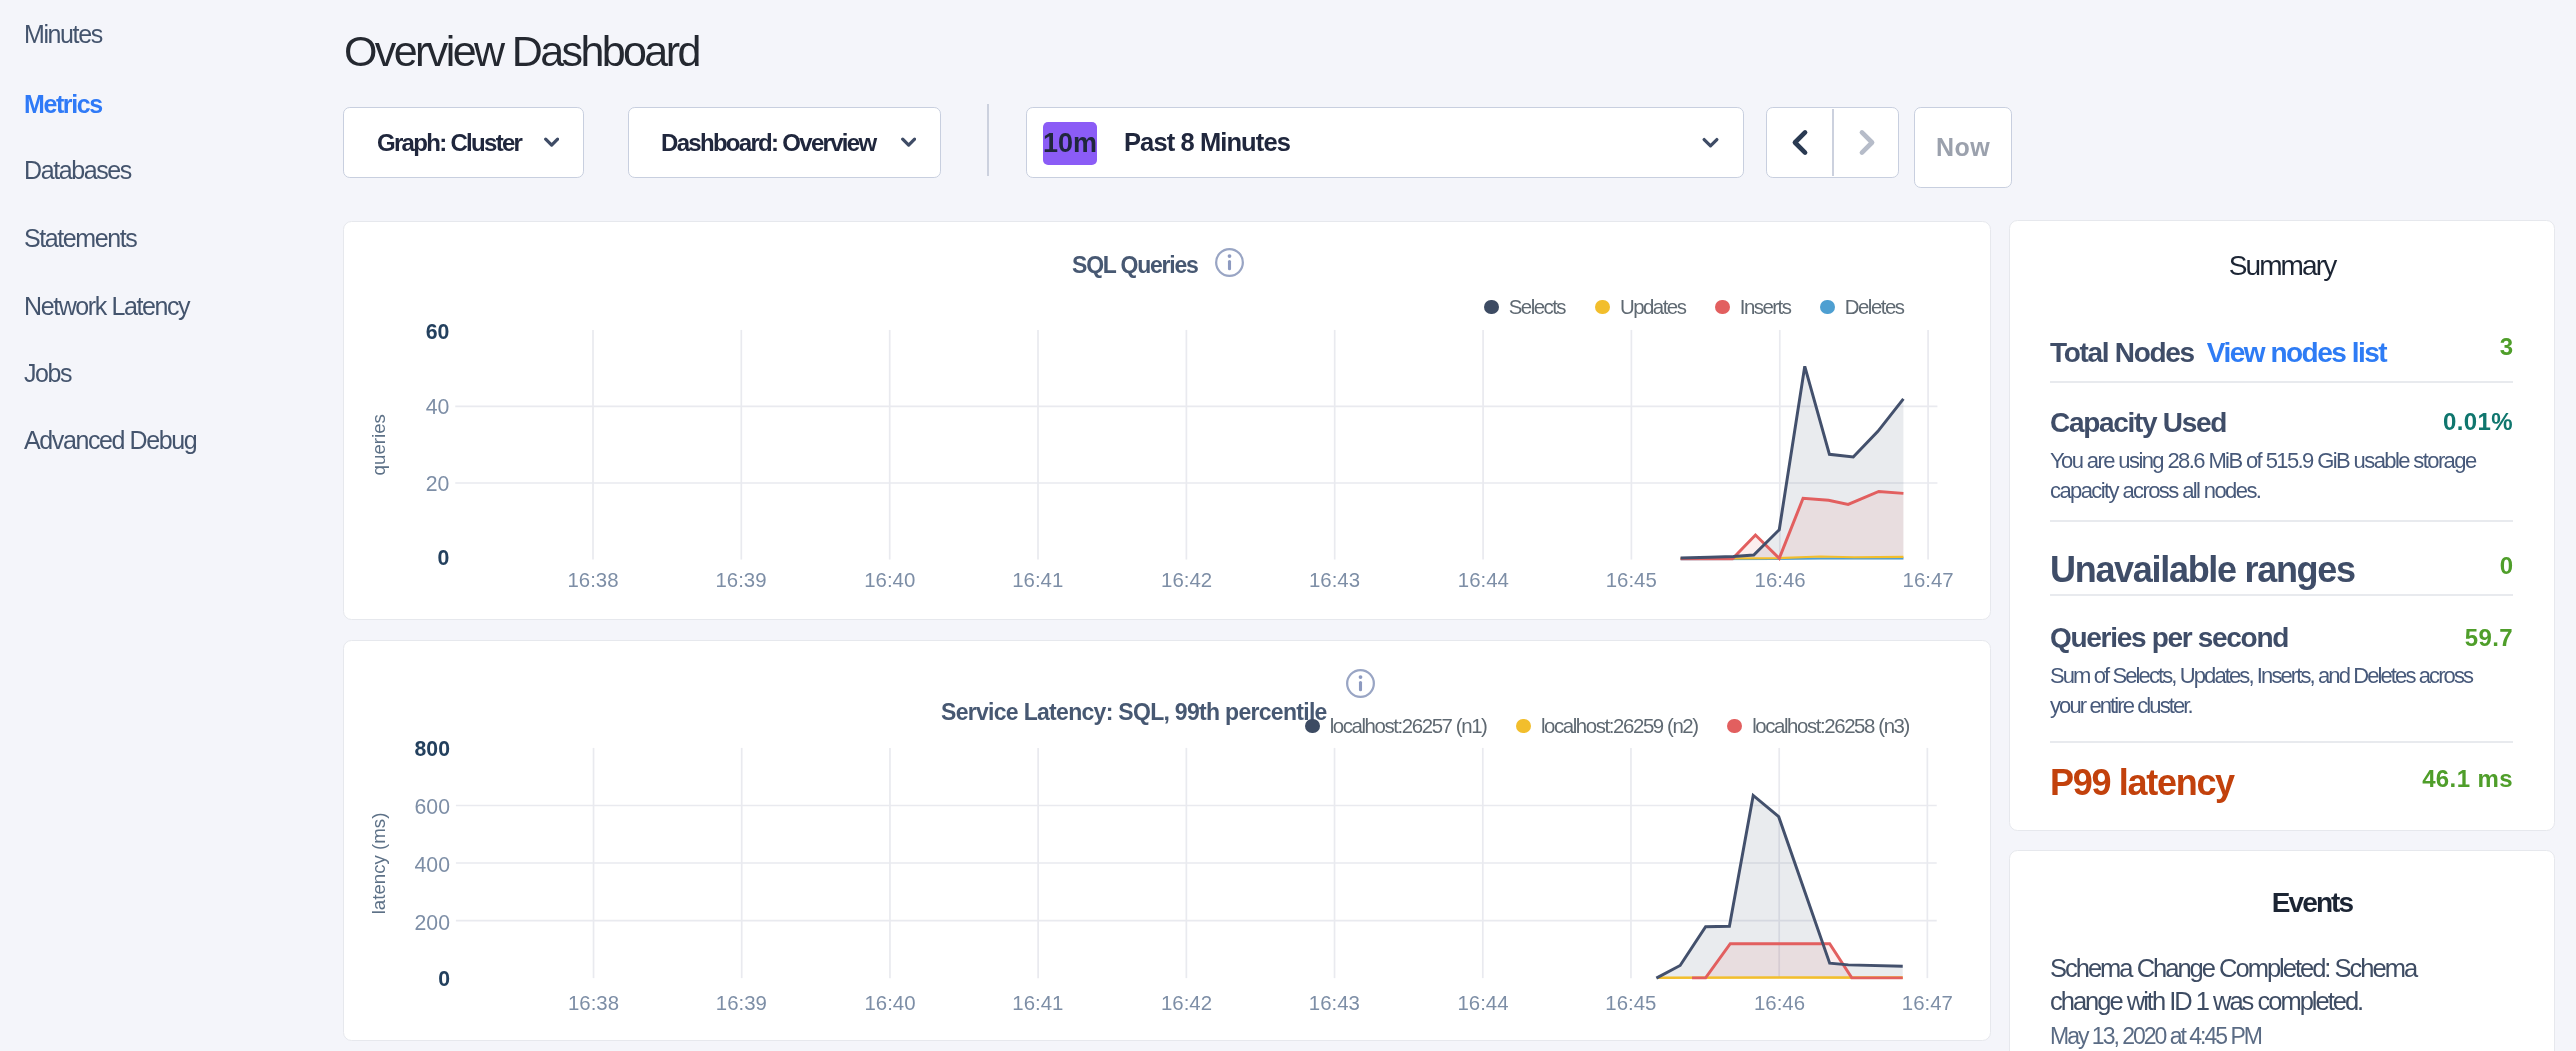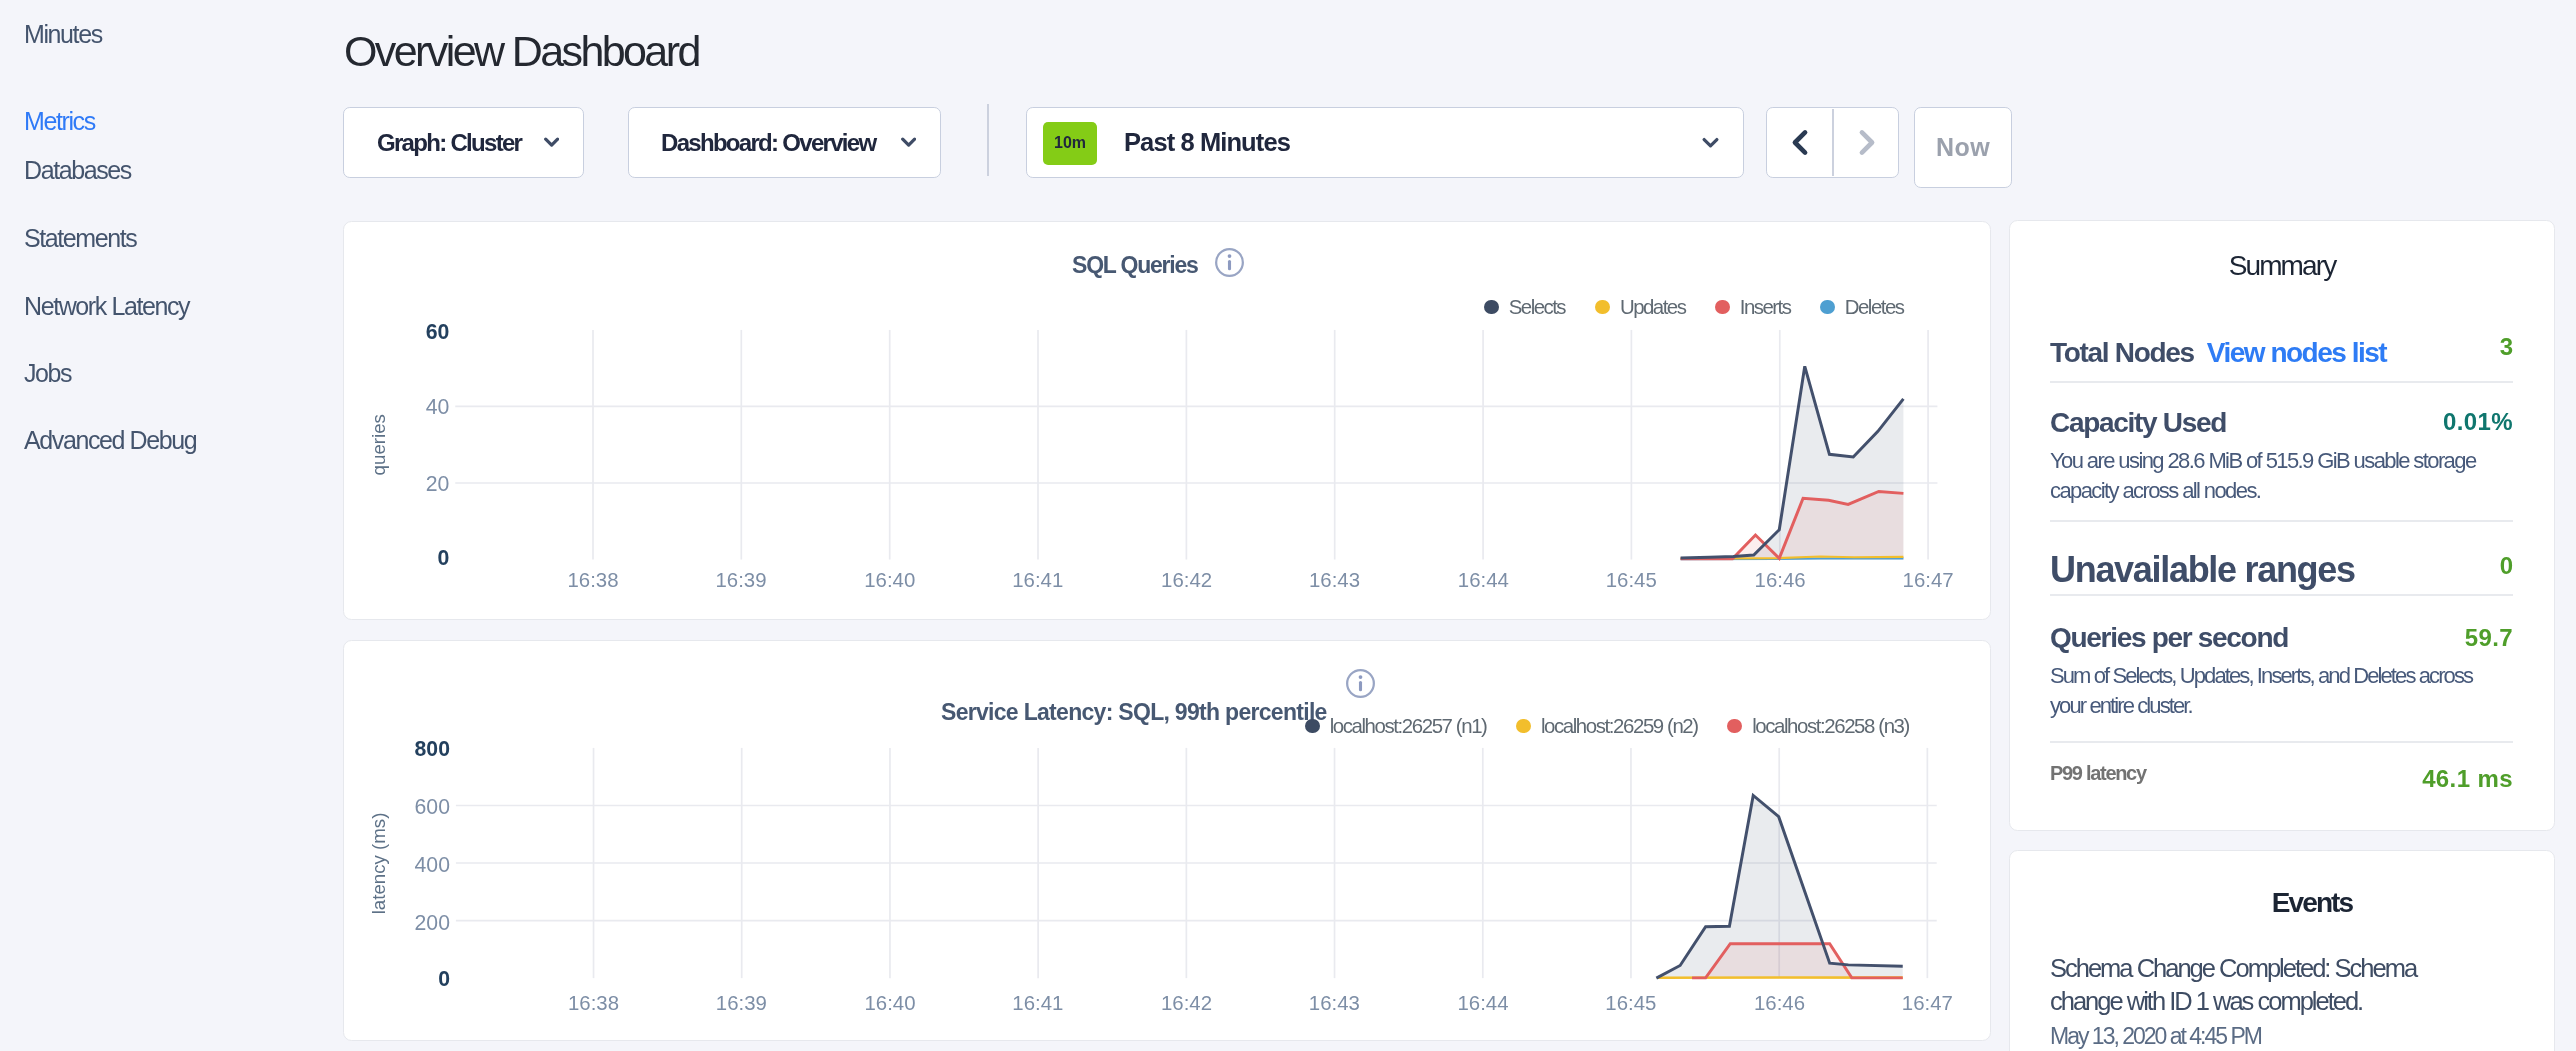--- a/index.html
+++ b/index.html
@@ -8,21 +8,21 @@
   .card { position:absolute; background:#fff; border:1.7px solid #e6e8ed; border-radius:8.5px; }
   .navitem { position:absolute; left:24px; font-size:25px; color:#44546d; letter-spacing:-1.4px; white-space:nowrap; }
   .ctrl { position:absolute; background:#fff; border:1.7px solid #c8cfdf; border-radius:6.8px; display:flex; align-items:center; }
   .chev { position:absolute; right:24px; top:50%; margin-top:-5.1px; }
   .ctrl-txt { font-weight:bold; font-size:24px; color:#20273d; letter-spacing:-1.7px; white-space:nowrap; }
 </style>
 </head>
 <body>
 
 <div class="navitem" style="top:19.6px;">Minutes</div>
-<div class="navitem" style="top:90px; color:#2f7af7; font-weight:normal;margin-top:17px;">Metrics</div>
+<div class="navitem" style="top:90px; color:#2f7af7; font-weight:bold;">Metrics</div>
 <div class="navitem" style="top:156px;">Databases</div>
 <div class="navitem" style="top:224px;">Statements</div>
 <div class="navitem" style="top:292px;">Network Latency</div>
 <div class="navitem" style="top:359px;">Jobs</div>
 <div class="navitem" style="top:426px;">Advanced Debug</div>
 
 <div class="abs" style="left:344px; top:27px; font-size:43px; color:#242830; letter-spacing:-2.6px; white-space:nowrap;">Overview Dashboard</div>
 
 <div class="ctrl" style="left:343px; top:107px; width:241px; height:71px; padding-left:33px;">
   <span class="ctrl-txt">Graph: Cluster</span>
@@ -32,21 +32,21 @@
 </div>
 <div class="ctrl" style="left:628px; top:107px; width:313px; height:71px; padding-left:32px;">
   <span class="ctrl-txt">Dashboard: Overview</span>
   <svg class="chev" width="15.3" height="10.2" viewBox="0 0 18 12">
       <polyline points="2,2.5 9,9.5 16,2.5" fill="none" stroke="#3f4c66" stroke-width="3.8" stroke-linecap="round" stroke-linejoin="round"></polyline>
     </svg>
 </div>
 <div class="abs" style="left:987px; top:104px; width:1.7px; height:72px; background:#ccd1de;"></div>
 
 <div class="ctrl" style="left:1026px; top:107px; width:718px; height:71px;">
-  <span style="position:absolute; left:16px; top:13.6px; width:54px; height:43px; background:#84cc16; border-radius:5.1px; display:flex; align-items:center; justify-content:center; font-weight:bold; font-size:16px; color:#20273d;">10m</span>
+  <span style="position:absolute; left:16px; top:13.6px; width:54px; height:43px; background:#8b5cf6; border-radius:5.1px; display:flex; align-items:center; justify-content:center; font-weight:bold; font-size:27px; color:#20273d;">10m</span>
   <span class="ctrl-txt" style="margin-left:97px; font-size:25.5px; letter-spacing:-0.9px;">Past 8 Minutes</span>
   <svg class="chev" width="17" height="11" viewBox="0 0 20 13">
       <polyline points="2.5,3 10,10.5 17.5,3" fill="none" stroke="#3f4c66" stroke-width="3.8" stroke-linecap="round" stroke-linejoin="round"></polyline>
     </svg>
 </div>
 
 <div class="ctrl" style="left:1766px; top:107px; width:133px; height:71px;"></div>
 <div class="abs" style="left:1832px; top:109px; width:1.7px; height:67px; background:#ccd1de;"></div>
 <svg class="abs" style="left:1789px; top:129px;" width="22" height="27" viewBox="0 0 26 32">
     <polyline points="19,4 7,16 19,28" fill="none" stroke="#2a3a52" stroke-width="5.5" stroke-linecap="round" stroke-linejoin="round"></polyline>
@@ -185,20 +185,20 @@
 
 <div class="abs" style="left:2050px; top:549px; font-size:36px; font-weight:bold; color:#3f4d68; letter-spacing:-1.3px; white-space:nowrap;">Unavailable ranges</div>
 <div class="abs" style="left:2296px; top:552px; width:217px; text-align:right; font-size:24px; font-weight:bold; color:#4f9e2a;">0</div>
 <div class="abs" style="left:2050px; top:594px; width:463px; height:1.7px; background:#e8eaee;"></div>
 
 <div class="abs" style="left:2050px; top:622px; font-size:28px; font-weight:bold; color:#3f4d68; letter-spacing:-1.3px; white-space:nowrap;">Queries per second</div>
 <div class="abs" style="left:2296px; top:624px; width:217px; text-align:right; font-size:24px; font-weight:bold; color:#4f9e2a; letter-spacing:0.4px;">59.7</div>
 <div class="abs" style="left:2050px; top:661px; width:476px; font-size:22px; color:#47597a; letter-spacing:-1.9px; line-height:30px;">Sum of Selects, Updates, Inserts, and Deletes across<br>your entire cluster.</div>
 <div class="abs" style="left:2050px; top:741px; width:463px; height:1.7px; background:#e8eaee;"></div>
 
-<div class="abs" style="left:2050px; top:762px; font-size:20px; font-weight:bold; color:#737373; letter-spacing:-1.3px; white-space:nowrap;">P99 latency</div>
+<div class="abs" style="left:2050px; top:762px; font-size:36px; font-weight:bold; color:#c2410c; letter-spacing:-1.3px; white-space:nowrap;">P99 latency</div>
 <div class="abs" style="left:2296px; top:765px; width:217px; text-align:right; font-size:24px; font-weight:bold; color:#4f9e2a; letter-spacing:0.4px;">46.1 ms</div>
 
 <div class="card" style="left:2009px; top:850px; width:546px; height:255px;"></div>
 <div class="abs" style="left:2009px; top:887px; width:606px; text-align:center; font-size:28px; font-weight:bold; color:#1c2534; letter-spacing:-1.9px;">Events</div>
 <div class="abs" style="left:2050px; top:952px; width:442px; font-size:25.5px; color:#3e4c63; letter-spacing:-2px; line-height:33px;">Schema Change Completed: Schema<br>change with ID 1 was completed.</div>
 <div class="abs" style="left:2050px; top:1023px; font-size:23px; color:#5a6b84; letter-spacing:-2px;">May 13, 2020 at 4:45 PM</div>
 
 
 </body></html>

